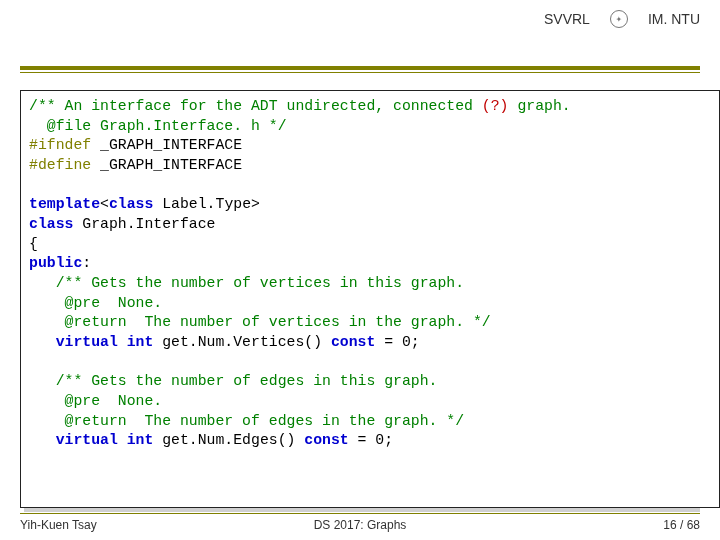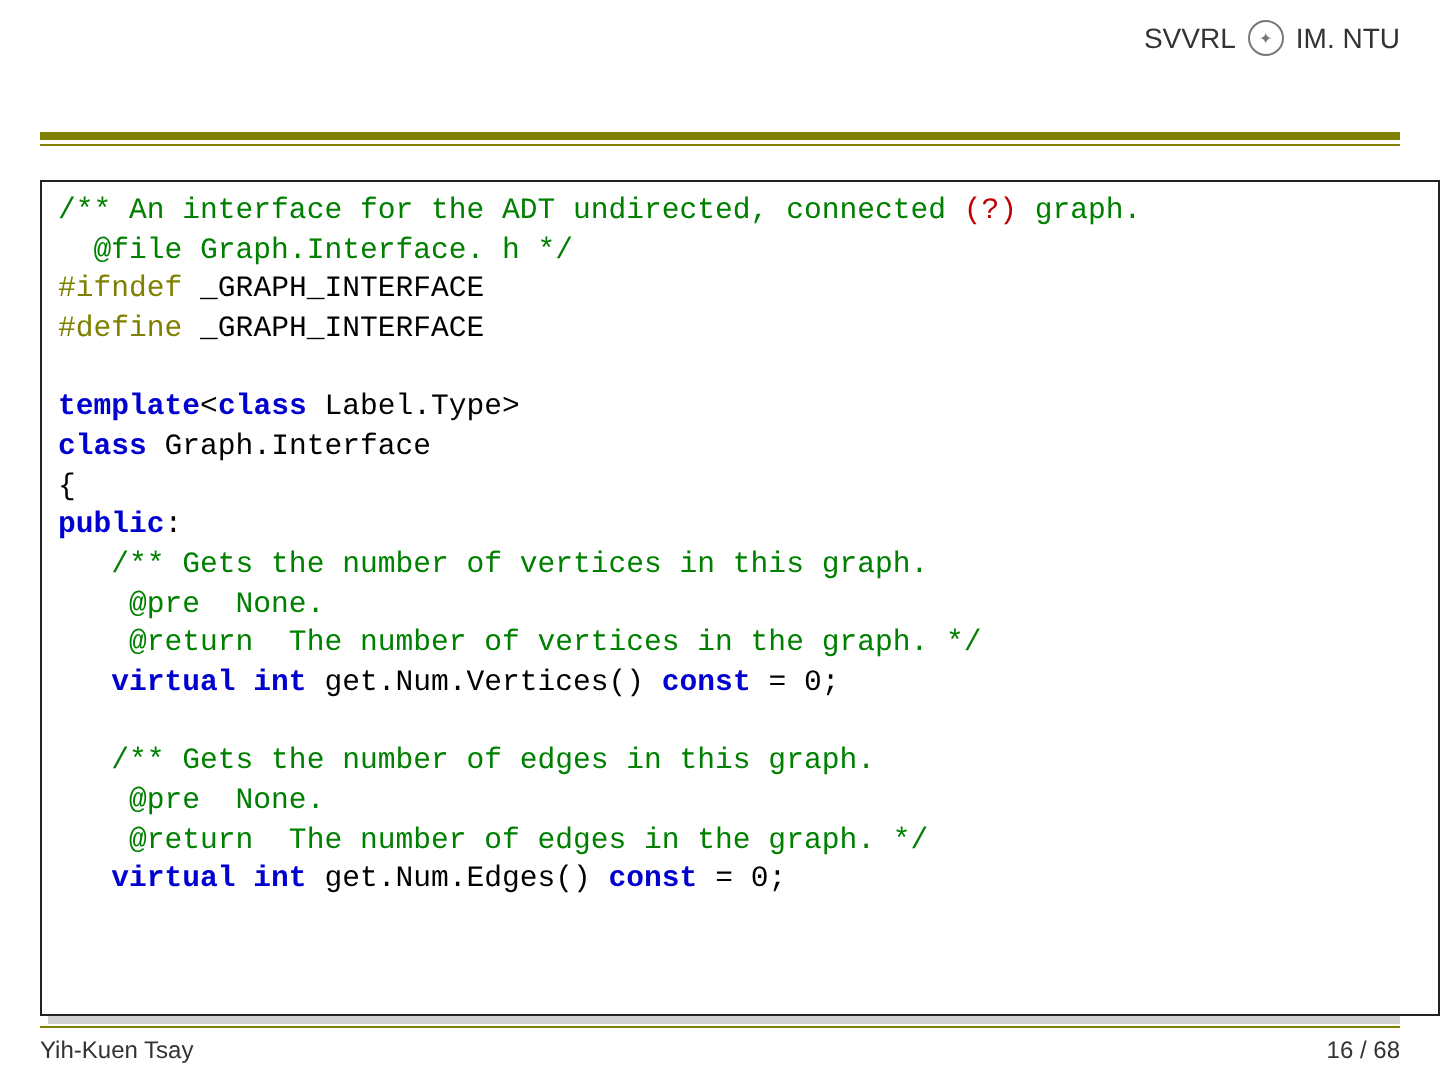--- a/index.html
+++ b/index.html
@@ -24,21 +24,21 @@
     padding-left: 8px;
   }
   .affil {
     position: absolute;
     top: 10px;
     right: 20px;
     font-size: 14px;
     color: #333;
     display: flex;
     align-items: center;
-    gap: 6px;
+    gap: 20px;
   }
   .logo {
     width: 18px;
     height: 18px;
     border: 1.5px solid #777;
     border-radius: 50%;
     display: inline-flex;
     align-items: center;
     justify-content: center;
     font-size: 8px;
@@ -137,14 +137,15 @@
 <span></span>
 <span class="c-comment">   /** Gets the number of edges in this graph.</span>
 <span class="c-comment">    @pre  None.</span>
 <span class="c-comment">    @return  The number of edges in the graph. */</span>
 <span>   </span><span class="c-kw">virtual int</span><span> get.Num.Edges() </span><span class="c-kw">const</span><span> = 0;</span></pre>
   </div>
 </div>
 
 <div class="footer">
   <span>Yih-Kuen Tsay</span>
+  <span class="foot-center">DS 2017: Graphs</span>
   <span>16 / 68</span>
 </div>
 
 </body></html>

